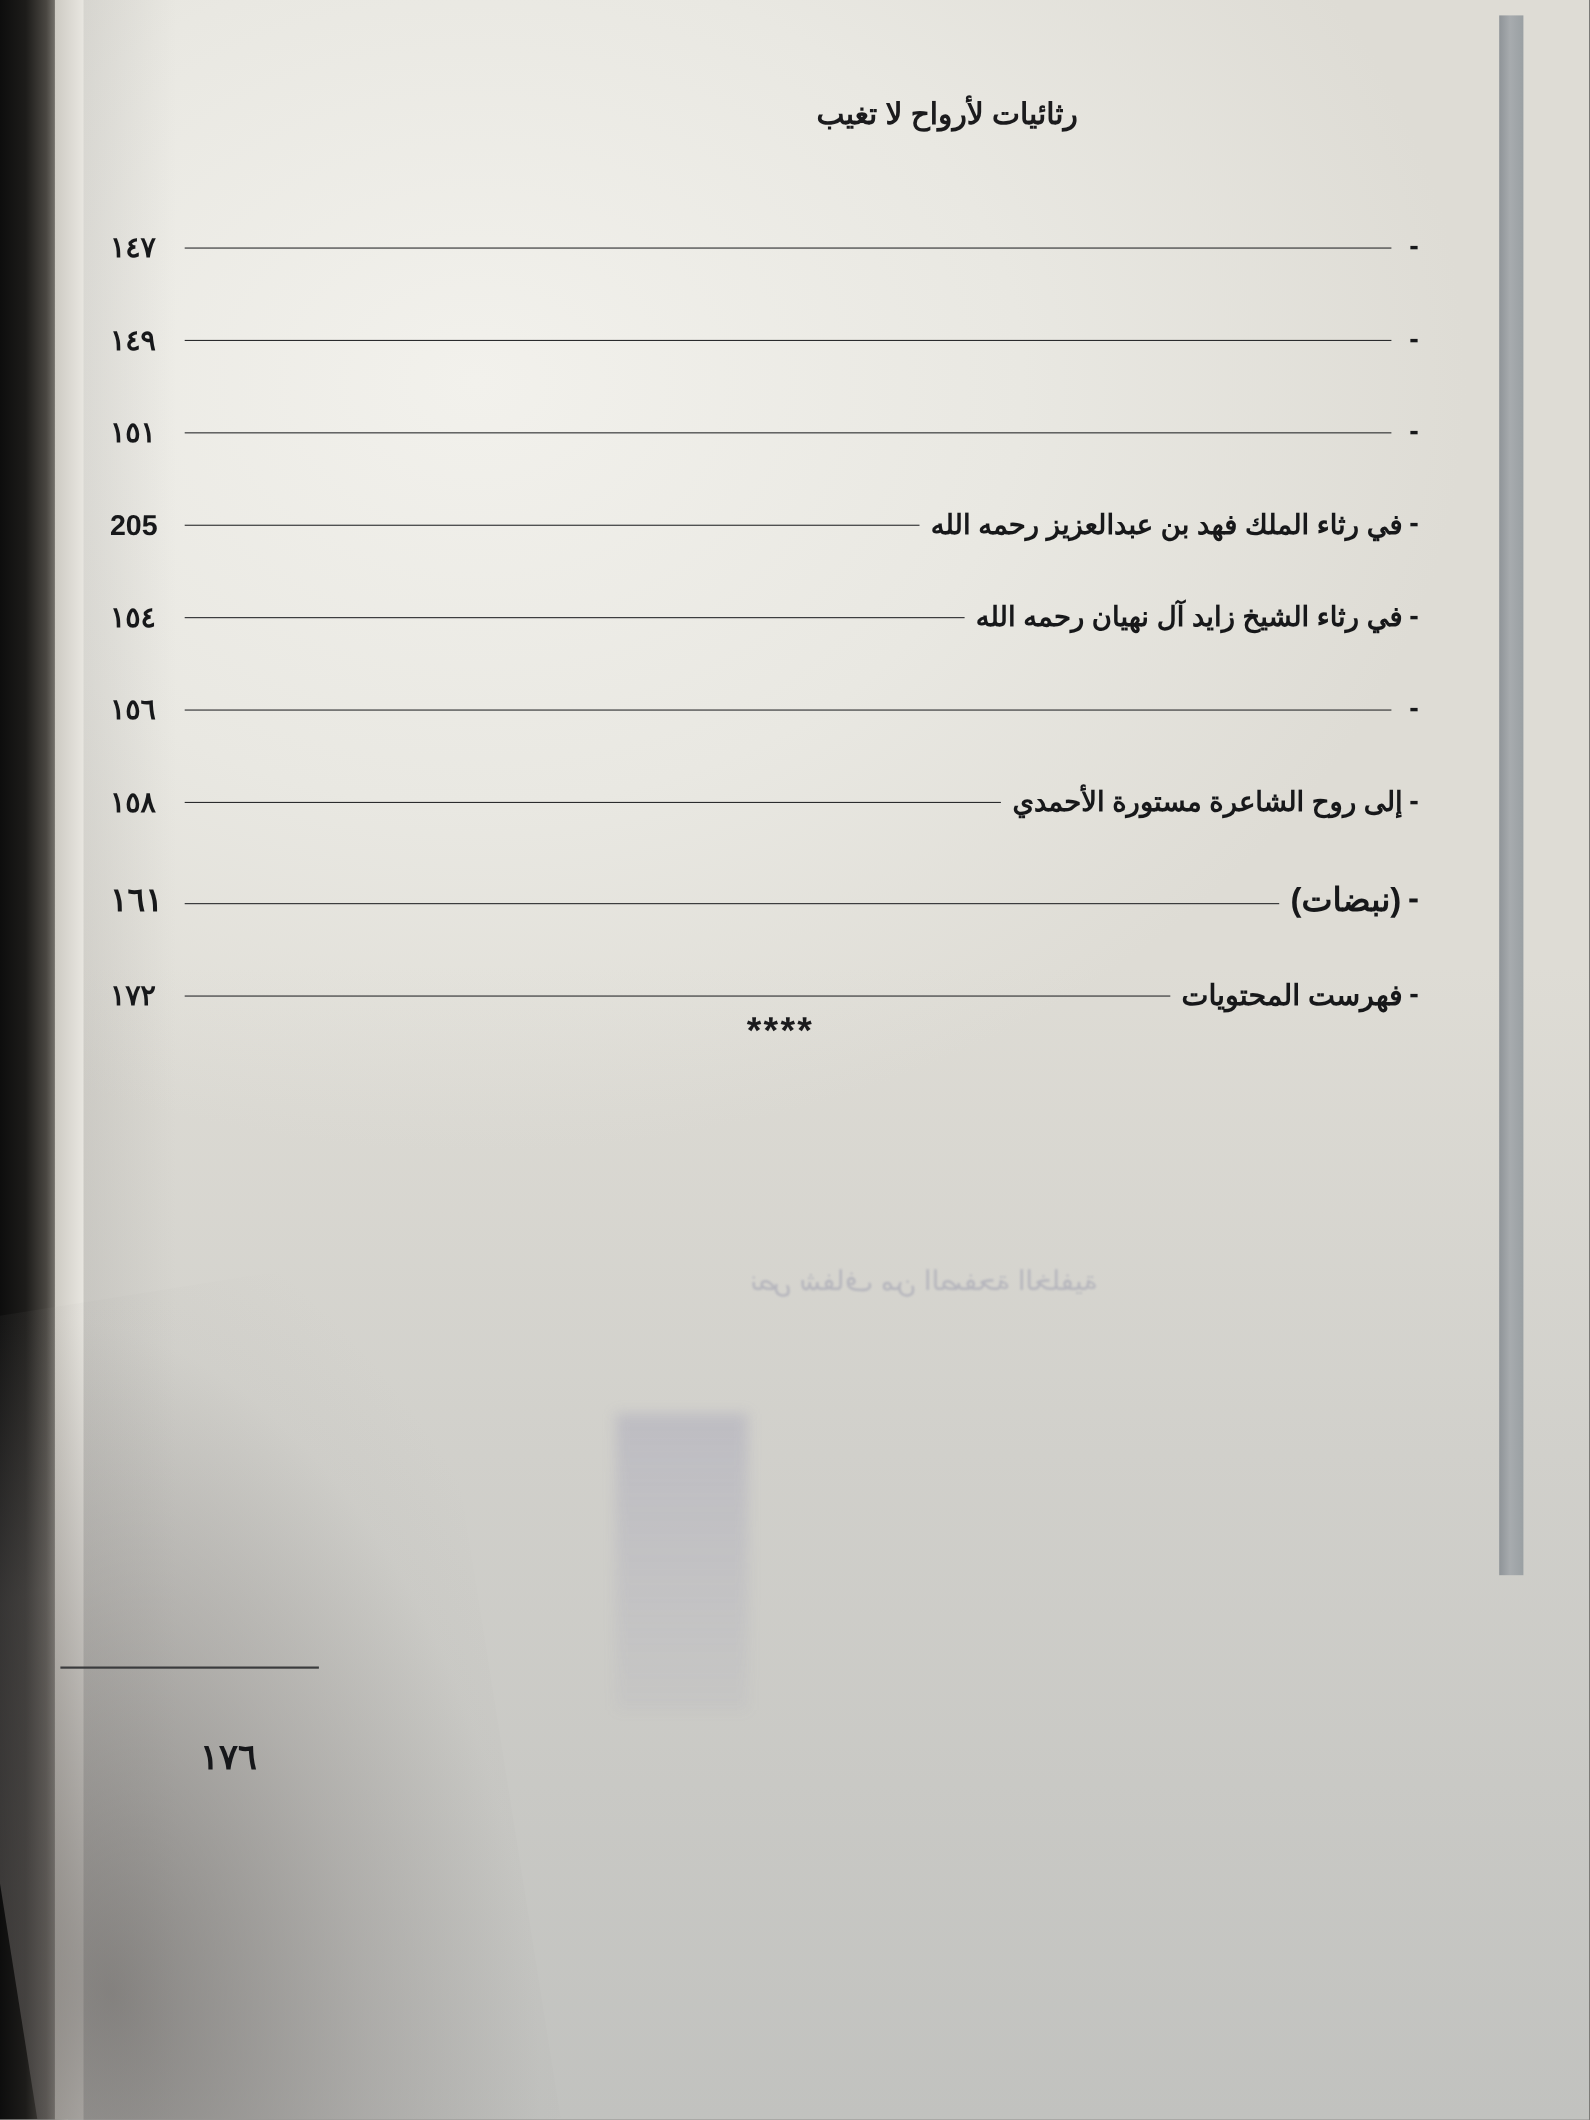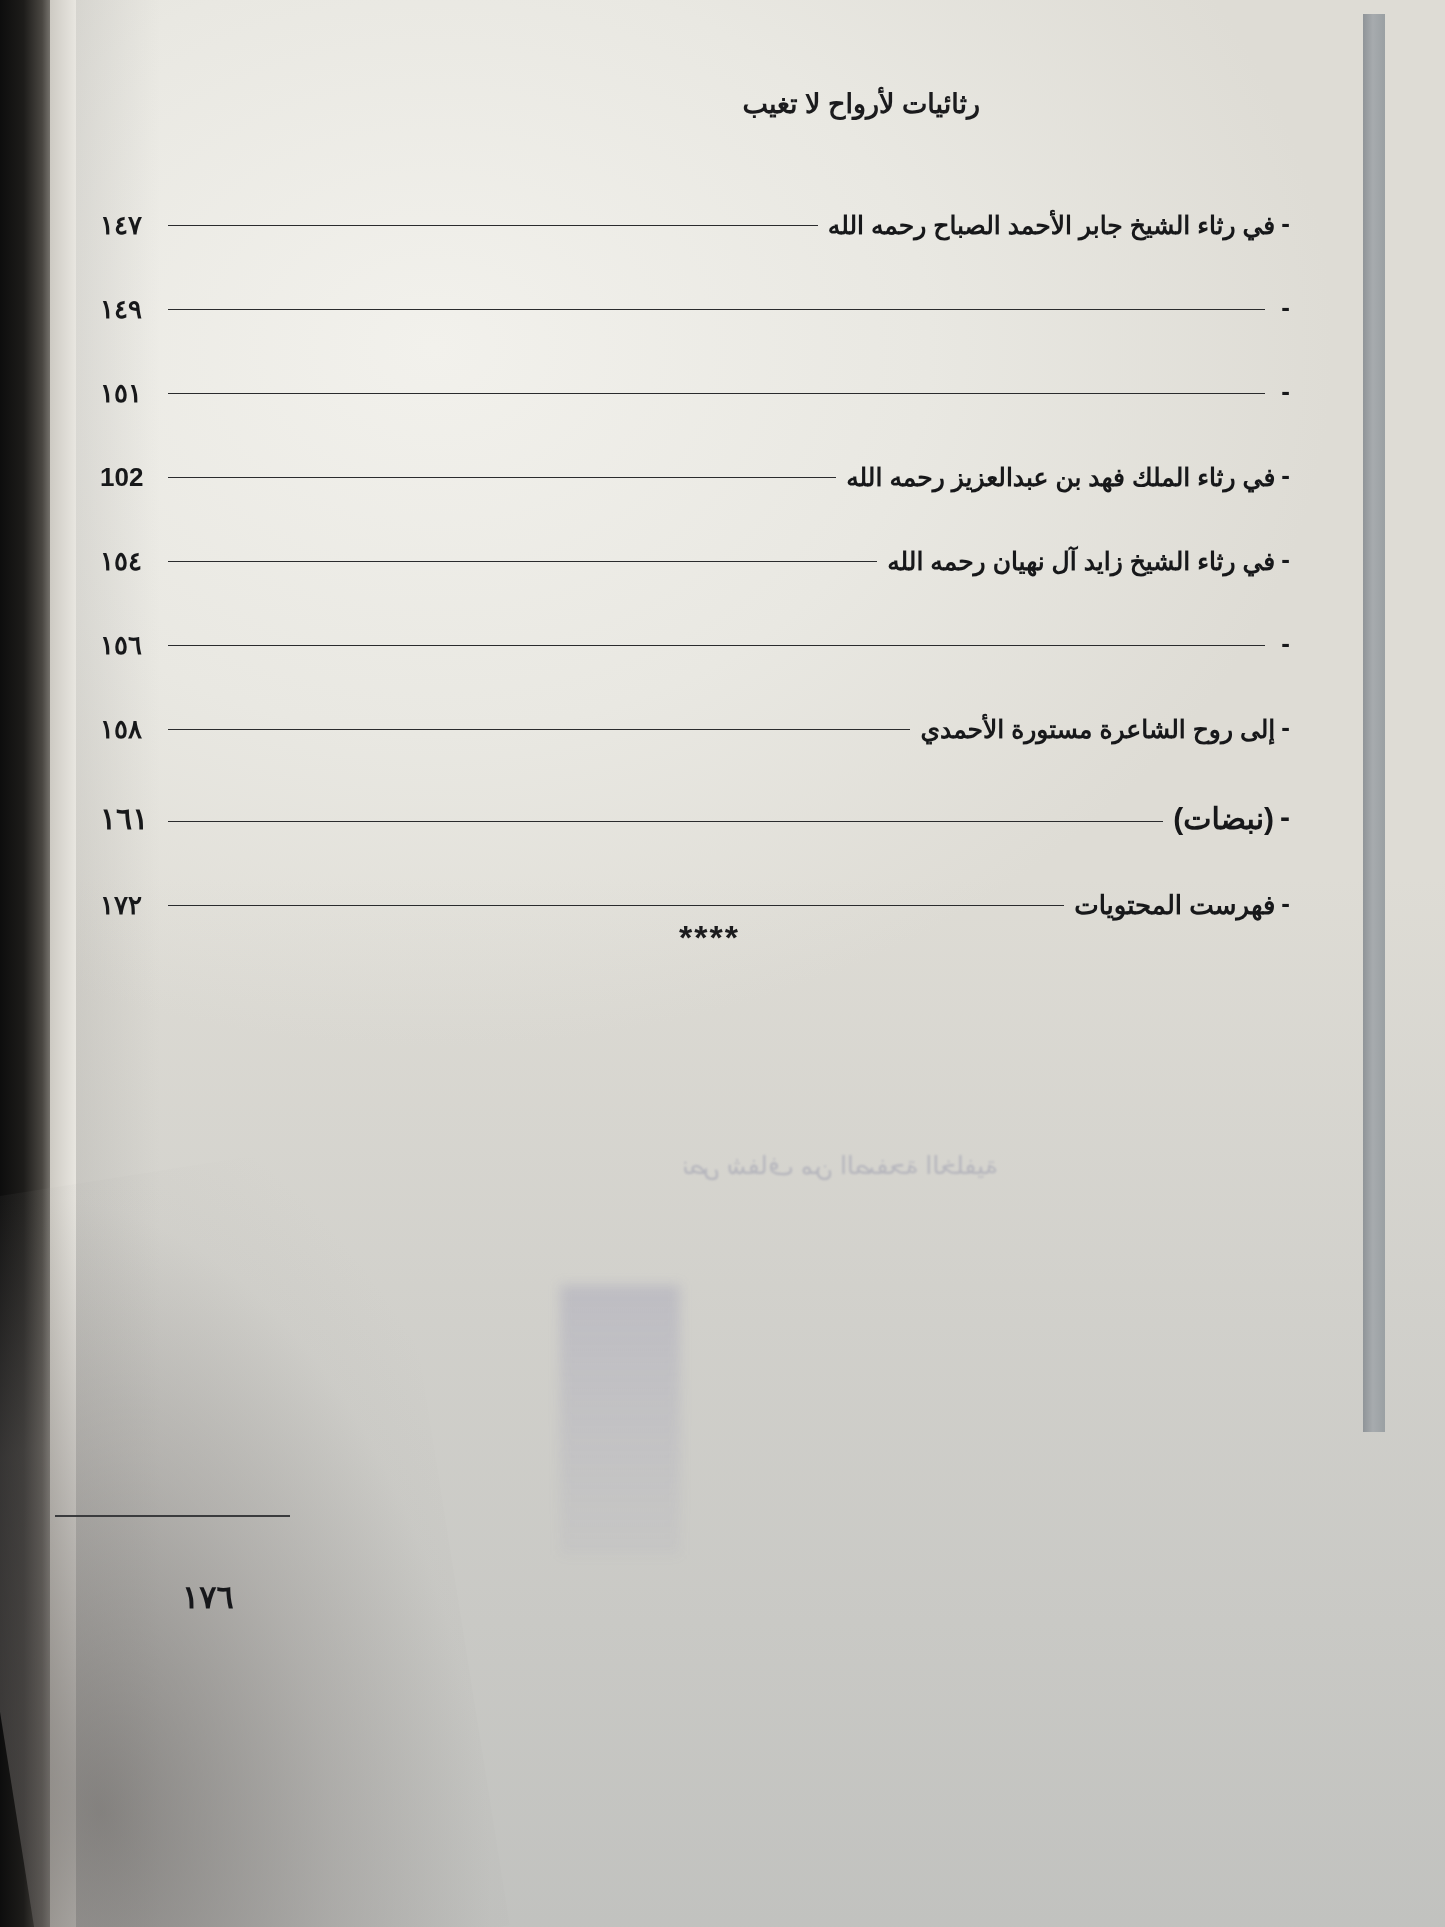--- a/index.html
+++ b/index.html
@@ -207,42 +207,41 @@
   <div class="scan-bar"></div>
 
   <div class="content">
 
     <div class="heading">رثائيات لأرواح لا تغيب</div>
 
     <div class="toc">
 
       <div class="toc-row">
         <span class="dash">-</span>
-        <span class="title">في رثاء الشيخ جابر الأحمد الصباح رحمه الله</span>
         <span class="leader"></span>
         <span class="pg">١٤٧</span>
       </div>
 
       <div class="toc-row">
         <span class="dash">-</span>
         <span class="leader"></span>
         <span class="pg">١٤٩</span>
       </div>
 
       <div class="toc-row">
         <span class="dash">-</span>
         <span class="leader"></span>
         <span class="pg">١٥١</span>
       </div>
 
       <div class="toc-row">
         <span class="dash">-</span>
         <span class="title">في رثاء الملك فهد بن عبدالعزيز رحمه الله</span>
         <span class="leader"></span>
-        <span class="pg">102</span>
+        <span class="pg">205</span>
       </div>
 
       <div class="toc-row">
         <span class="dash">-</span>
         <span class="title">في رثاء الشيخ زايد آل نهيان رحمه الله</span>
         <span class="leader"></span>
         <span class="pg">١٥٤</span>
       </div>
 
       <div class="toc-row">

